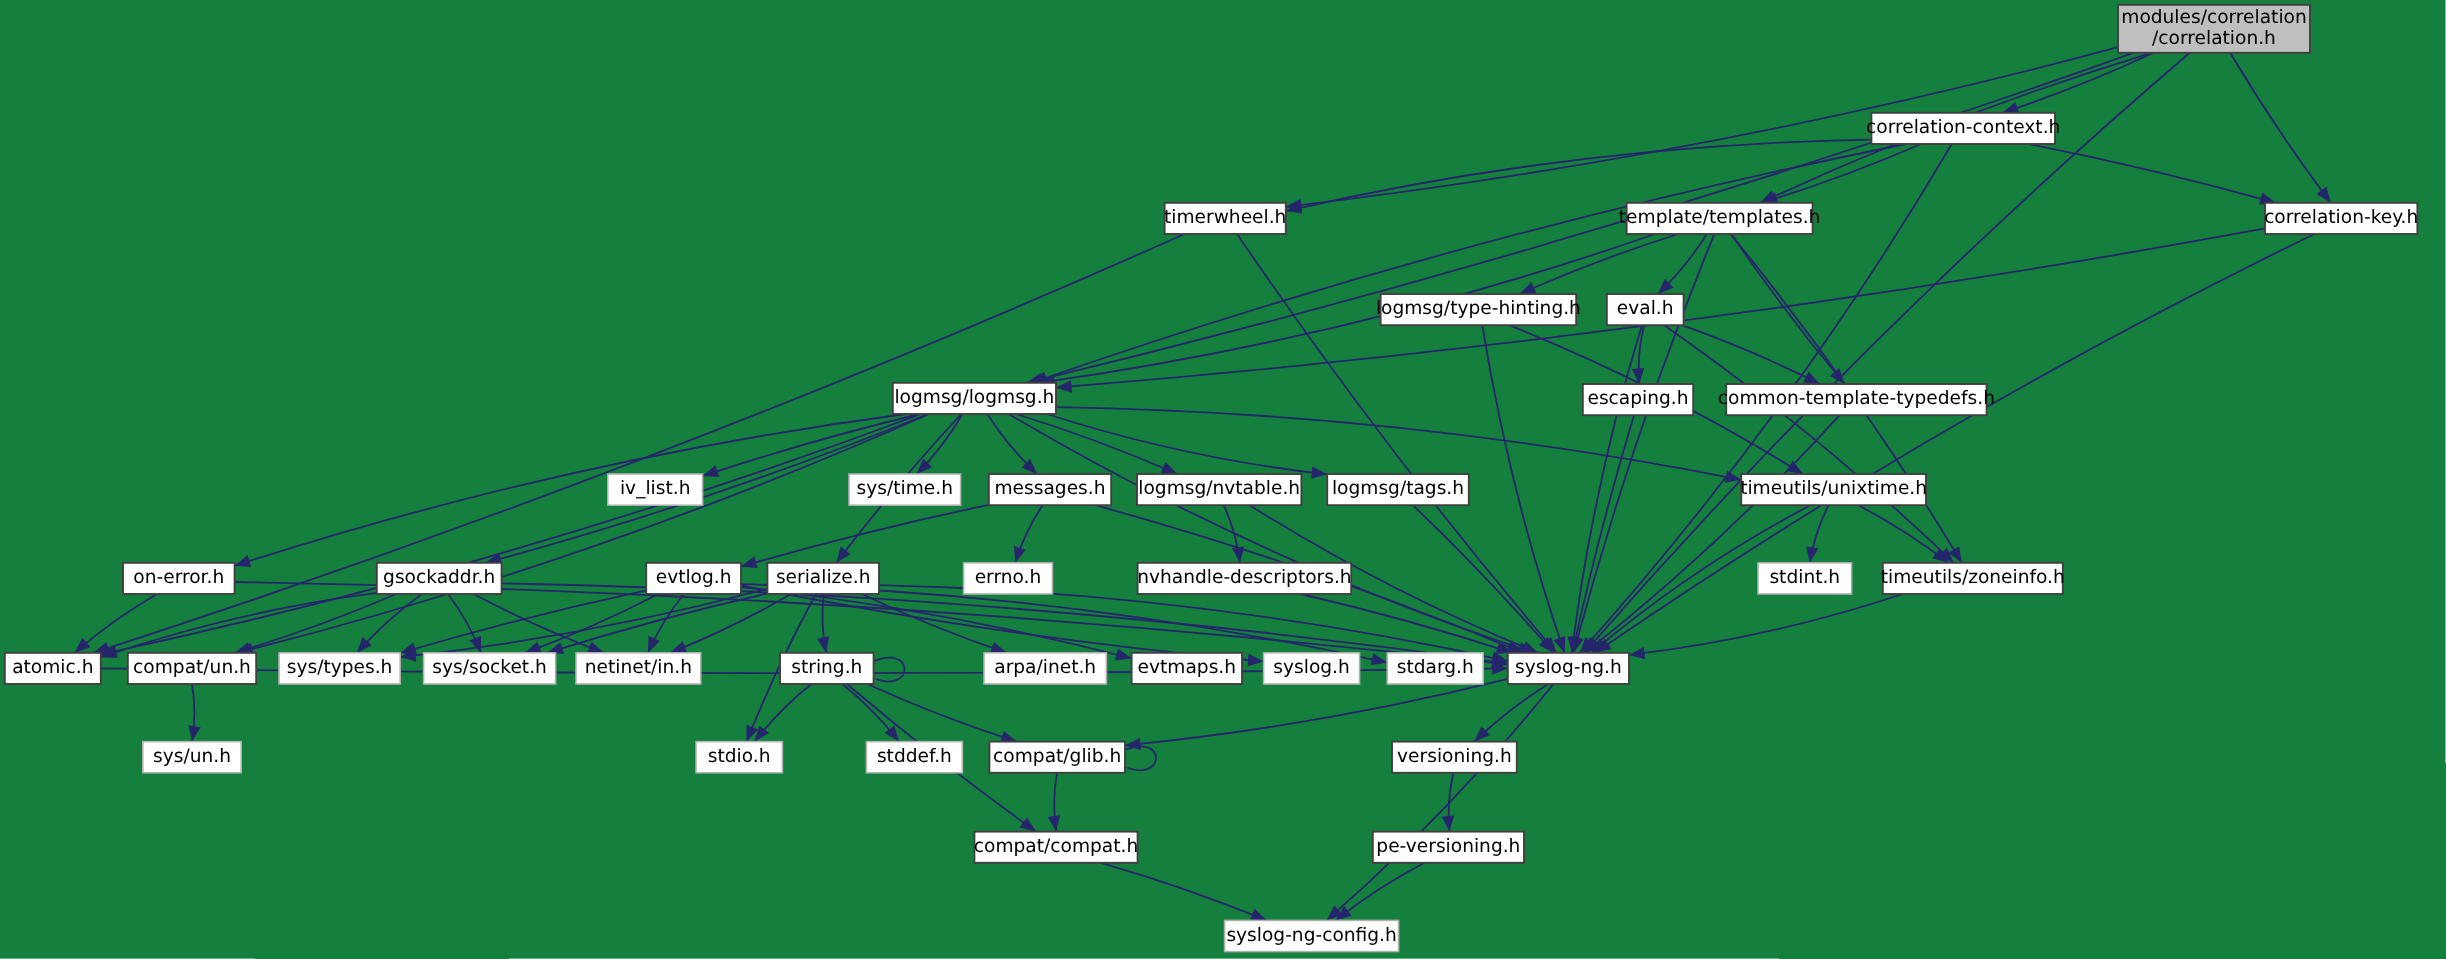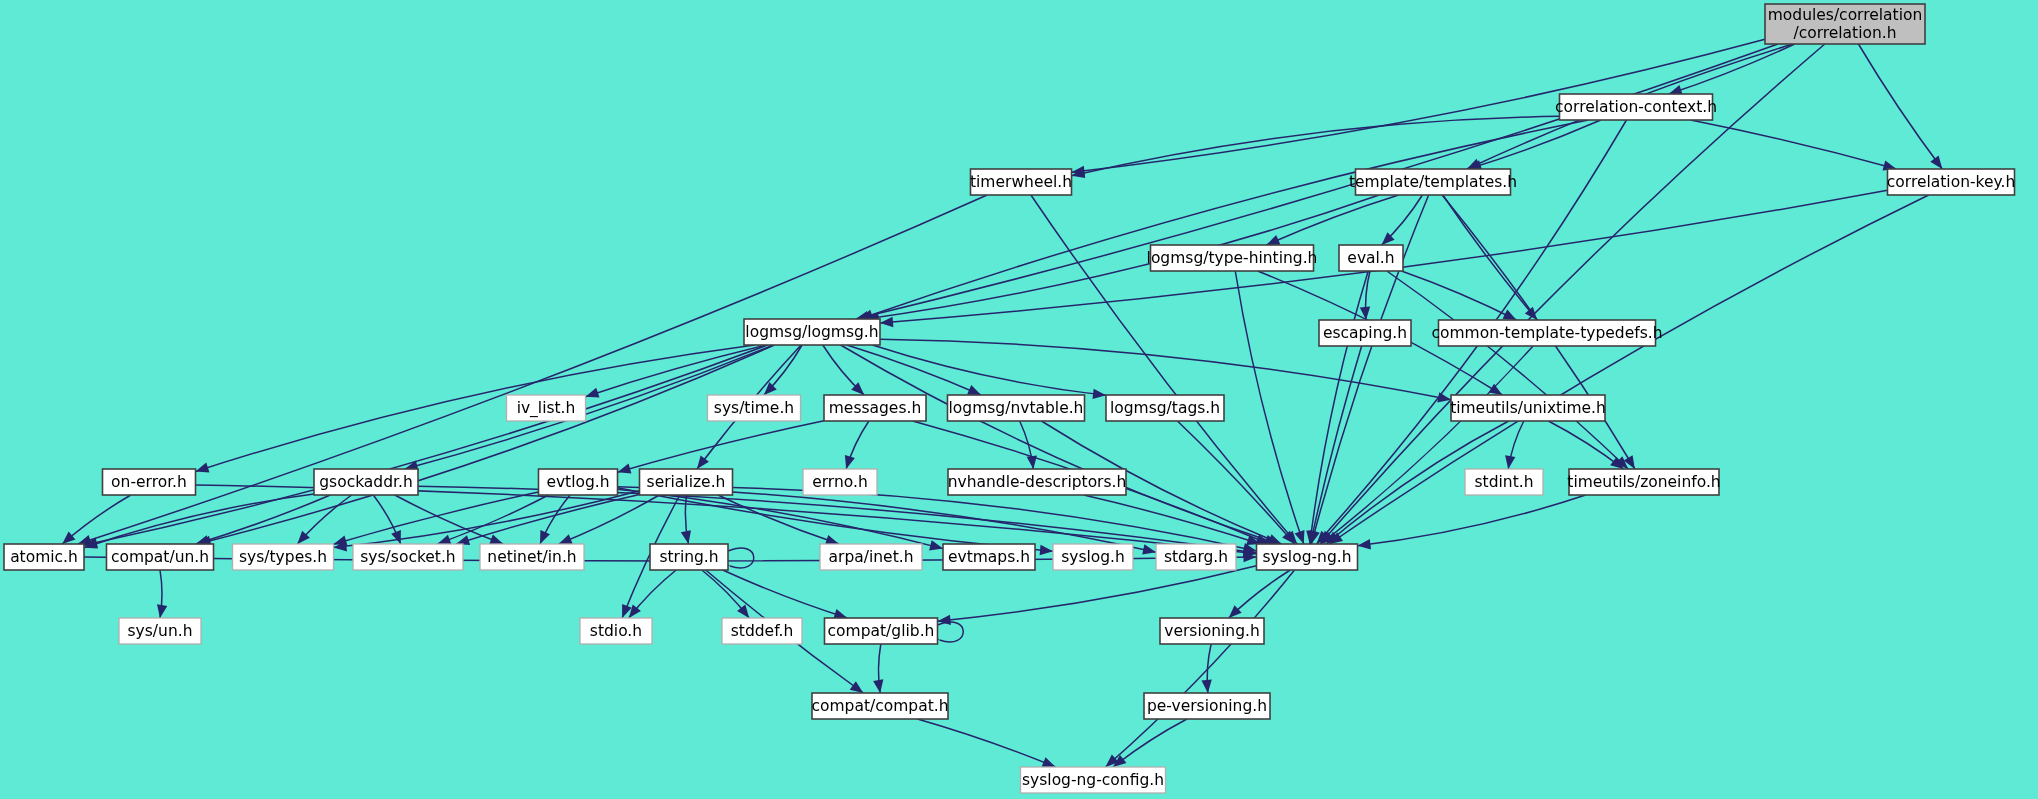--- a/index.html
+++ b/index.html
@@ -1,17 +1,17 @@
 <!DOCTYPE html>
 <html><head>
 <meta charset="utf-8">
 <style>
   html,body{margin:0;padding:0;background:#ffffff;}
   body{font-family:"DejaVu Sans", sans-serif;}
-  #graph-root{position:relative;width:2038px;height:799px;overflow:hidden;background:#5eead4;}
+  #graph-root{position:relative;width:2038px;height:799px;overflow:hidden;background:#15803d;}
   svg#dep-graph{display:block;width:2038px;height:799px;}
   .node-box{fill:#ffffff;stroke:#404040;stroke-width:1.6px;}
   .node-box.root{fill:#bfbfbf;stroke:#404040;stroke-width:1.6px;}
   .node-box.ext{fill:#ffffff;stroke:#b0b0b0;stroke-width:1.3px;}
   .node-label{font-family:"DejaVu Sans", sans-serif;font-size:15.5px;fill:#000000;text-anchor:middle;dominant-baseline:middle;}
   .edge{fill:none;stroke:#25256b;stroke-width:1.5px;}
   .arrowhead{fill:#25256b;stroke:none;}
   .node-g{cursor:pointer;}
 </style>
 </head>

